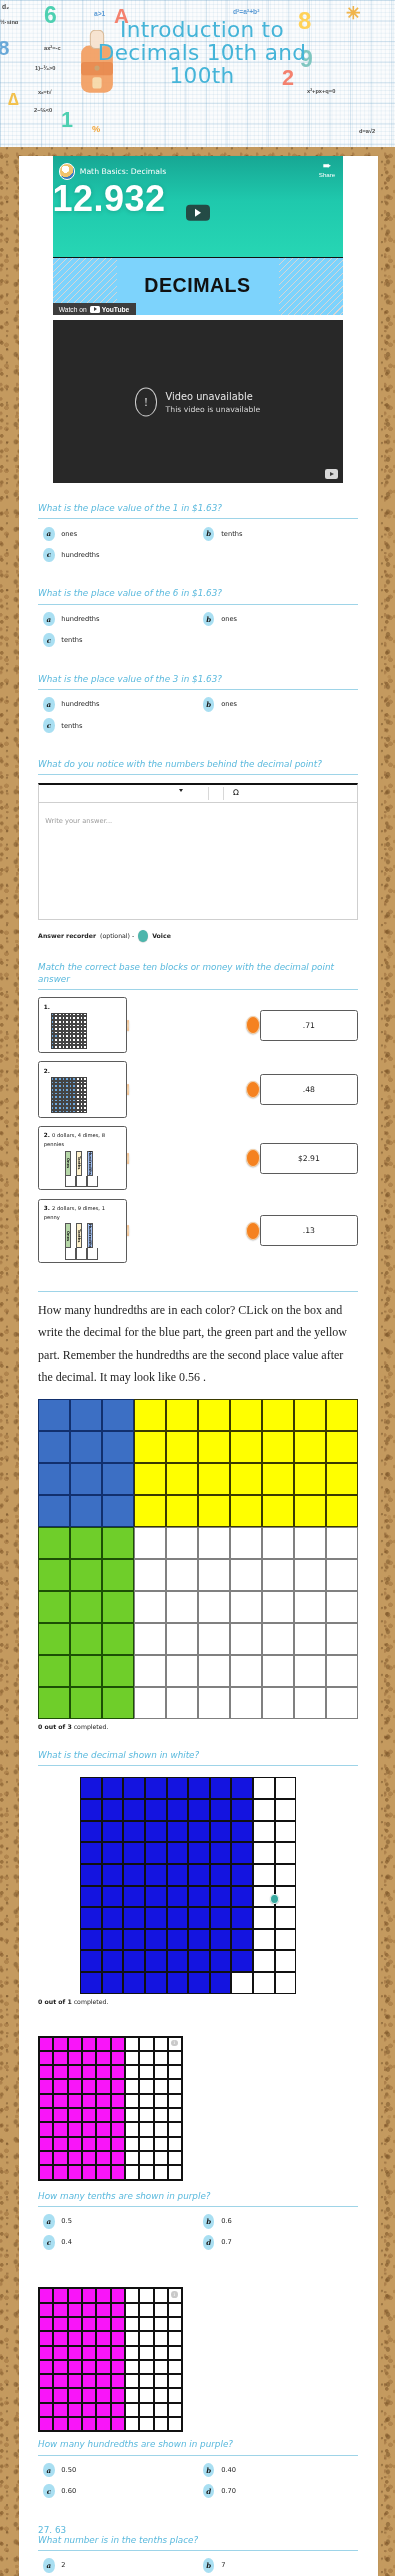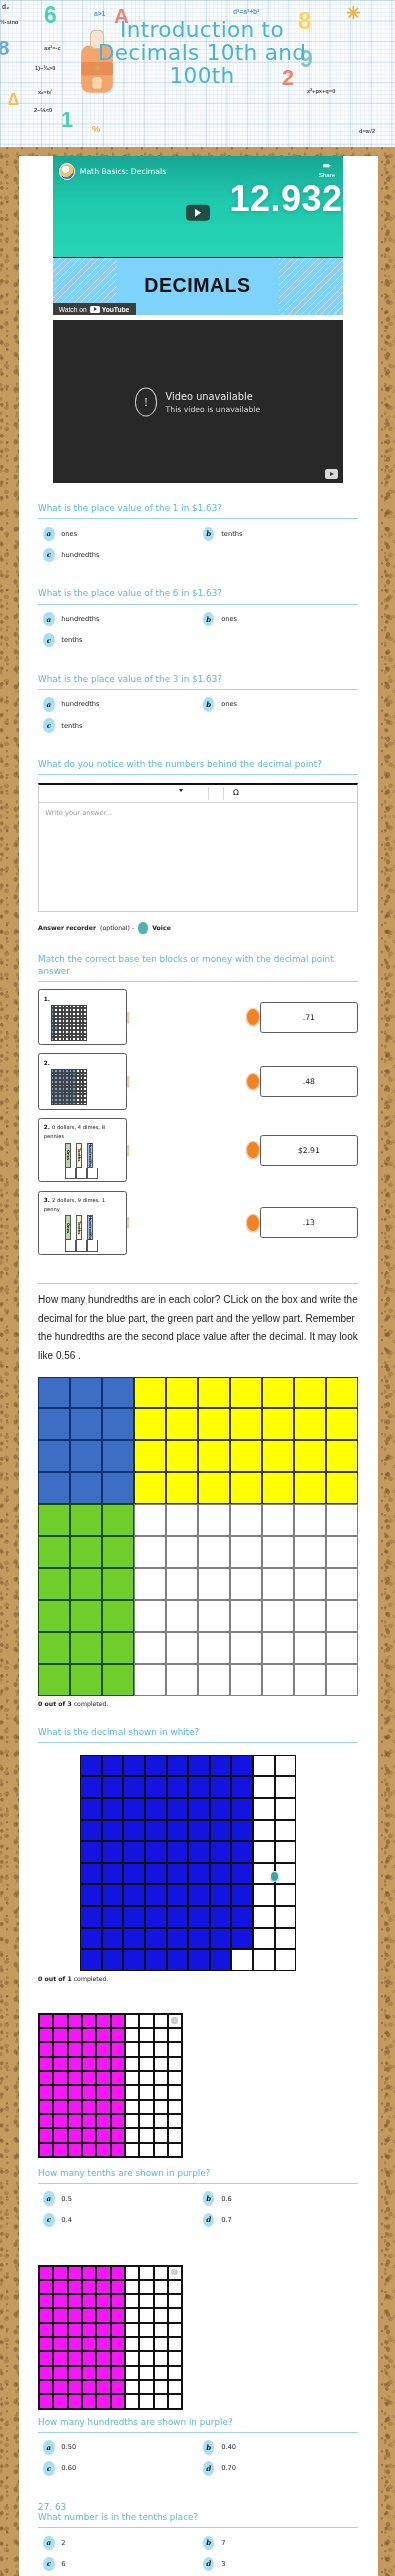--- a/index.html
+++ b/index.html
@@ -81,21 +81,21 @@
     width:16.5px;height:16.5px;border-radius:50%;
     background:radial-gradient(circle at 40% 35%, #fff 0 28%, #f0c36d 29% 60%, #3b7abf 61% 100%);
     border:1px solid #fff;box-sizing:border-box;
   }
   .yt-chtitle{color:#fff;font-size:7.7px;font-family:"DejaVu Sans",sans-serif;}
   .yt-share{
     position:absolute;right:7.2px;top:4.1px;text-align:center;color:#fff;font-size:6.2px;line-height:1.1;
   }
   .yt-share .arrow{font-size:10.3px;display:block;}
   .yt-bignum{
-    position:absolute;left:0;right:0;top:21.6px;text-align:right;
+    position:absolute;left:0;right:0;top:21.6px;text-align:left;
     color:#fff;font-size:36px;font-weight:bold;font-family:"Liberation Sans",sans-serif;
     letter-spacing:0.5px;
     text-shadow:0 1px 5.2px rgba(0,0,0,.18);
   }
   .yt-play{
     position:absolute;left:50%;top:56%;transform:translate(-50%,-50%);
     width:24px;height:16.5px;border-radius:4.1px;background:rgba(36,46,46,.82);
     display:flex;align-items:center;justify-content:center;
   }
   .yt-play i{
@@ -151,20 +151,21 @@
   .player-corner i{
     width:0;height:0;border-left:4.1px solid #3d3d3d;
     border-top:2.6px solid transparent;border-bottom:2.6px solid transparent;margin-left:1px;
   }
   
   .q-block{padding-top:19.6px;}
   .q-title{
     color:#5ab9dd;font-size:8.8px;line-height:1.34;
     font-family:"DejaVu Sans",sans-serif;font-weight:400;
     padding-bottom:3.6px;
+    font-style:italic;
   }
   .q-rule{border-bottom:0.5px solid #9ed4e8;margin-bottom:7.2px;}
   .opts{display:flex;flex-wrap:wrap;}
   .opt{
     width:50%;display:flex;align-items:center;gap:6.7px;
     margin-bottom:6.7px;box-sizing:border-box;padding-left:5.2px;
   }
   .bub{
     width:11.3px;height:14.4px;border-radius:50%;background:#a9dff2;
     display:flex;align-items:center;justify-content:center;
@@ -177,21 +178,21 @@
   .toolbar{
     height:17.5px;display:flex;align-items:center;border-bottom:0.5px solid #cfcfcf;position:relative;
   }
   .tb-caret{
     position:absolute;left:44%;top:4.6px;width:0;height:0;
     border-left:2.6px solid transparent;border-right:2.6px solid transparent;border-top:3.1px solid #222;
   }
   .tb-div{position:absolute;top:2.1px;height:13.4px;width:0.5px;background:#d8d8d8;}
   .tb-omega{position:absolute;left:61%;top:3.1px;font-size:7.7px;color:#111;font-family:"DejaVu Sans",sans-serif;}
   .editor-body{height:58px;padding:5.7px 6.2px;color:#9b9b9b;font-size:6.7px;font-family:"DejaVu Sans",sans-serif;}
-  .editor-tall .editor-body{height:97px;}
+  .editor-tall .editor-body{height:97px;margin-top:8px;}
   .recorder{
     margin-top:9.3px;display:flex;align-items:center;gap:4.1px;font-size:6.2px;color:#1d1d1d;
     font-family:"DejaVu Sans",sans-serif;
   }
   .recorder b{font-weight:bold;}
   .mic{
     width:9.8px;height:12.4px;border-radius:50%;background:#4db6ac;flex:0 0 auto;
     box-shadow:0 0.5px 1px rgba(0,0,0,.25);
   }
   
@@ -225,21 +226,21 @@
     height:25px;border:0.5px solid #555;box-sizing:border-box;font-size:3.6px;font-weight:bold;
     writing-mode:vertical-rl;display:flex;align-items:center;justify-content:center;
     font-family:"DejaVu Sans",sans-serif;color:#111;
   }
   .pv .c1 .head{background:#b6d7a8;}
   .pv .c2 .head{background:#fff2cc;}
   .pv .c3 .head{background:#a4c2f4;}
   .pv .cell{height:11.3px;border:0.5px solid #555;border-top:none;box-sizing:border-box;background:#fff;}
   .pv-dot{width:2.1px;height:2.1px;border-radius:50%;background:#a33;margin:-3.1px auto 0 auto;}
   
-  .para{font-size:10px;line-height:1.85;color:#1d1d1d;font-family:Liberation Sans, sans-serif;}
+  .para{font-size:12px;line-height:1.85;color:#1d1d1d;font-family:Liberation Serif, serif;}
   .completed{font-size:6.2px;color:#1d1d1d;margin-top:4.1px;font-family:"DejaVu Sans",sans-serif;}
   .completed b{font-weight:bold;}
   
   .gridwrap{position:relative;margin:11.3px 0 0 0;}
   .hund{display:grid;grid-template-columns:repeat(10,1fr);width:100%;}
   .hund .c{aspect-ratio:1/1;border:0.5px solid #808080;box-sizing:border-box;background:#fff;}
   .hund .c.blue{background:#3c6fc4;border-color:#12306e;}
   .hund .c.yellow{background:#ffff00;border-color:#3a3a00;}
   .hund .c.green{background:#6fce2a;border-color:#1c4f05;}
   .hund .c.navy{background:#1414e0;border-color:#00008a;}

